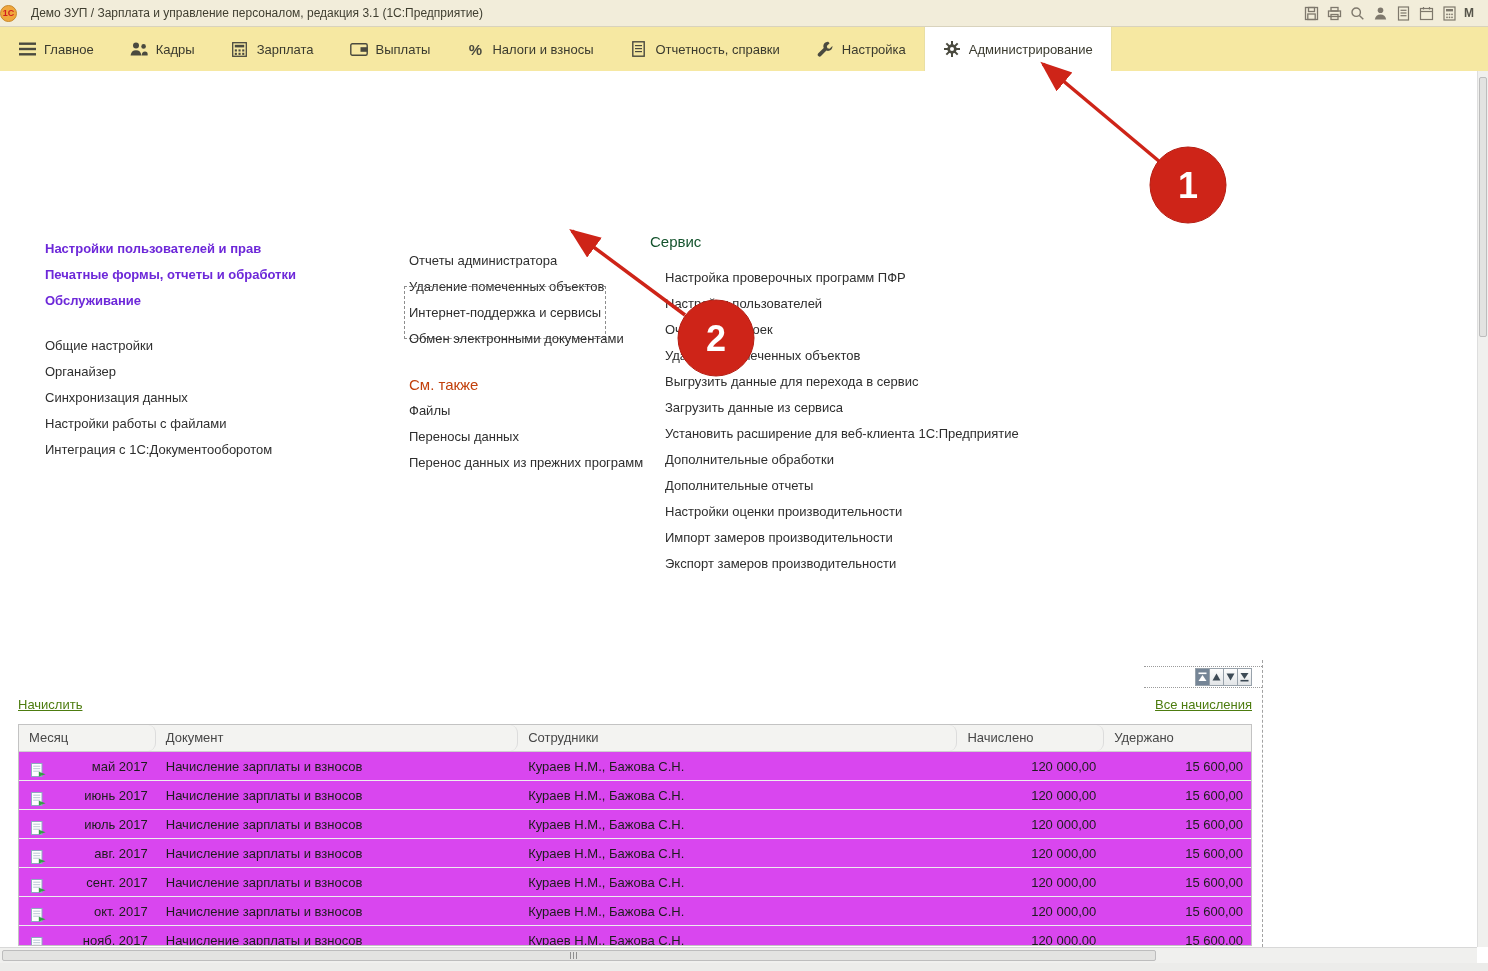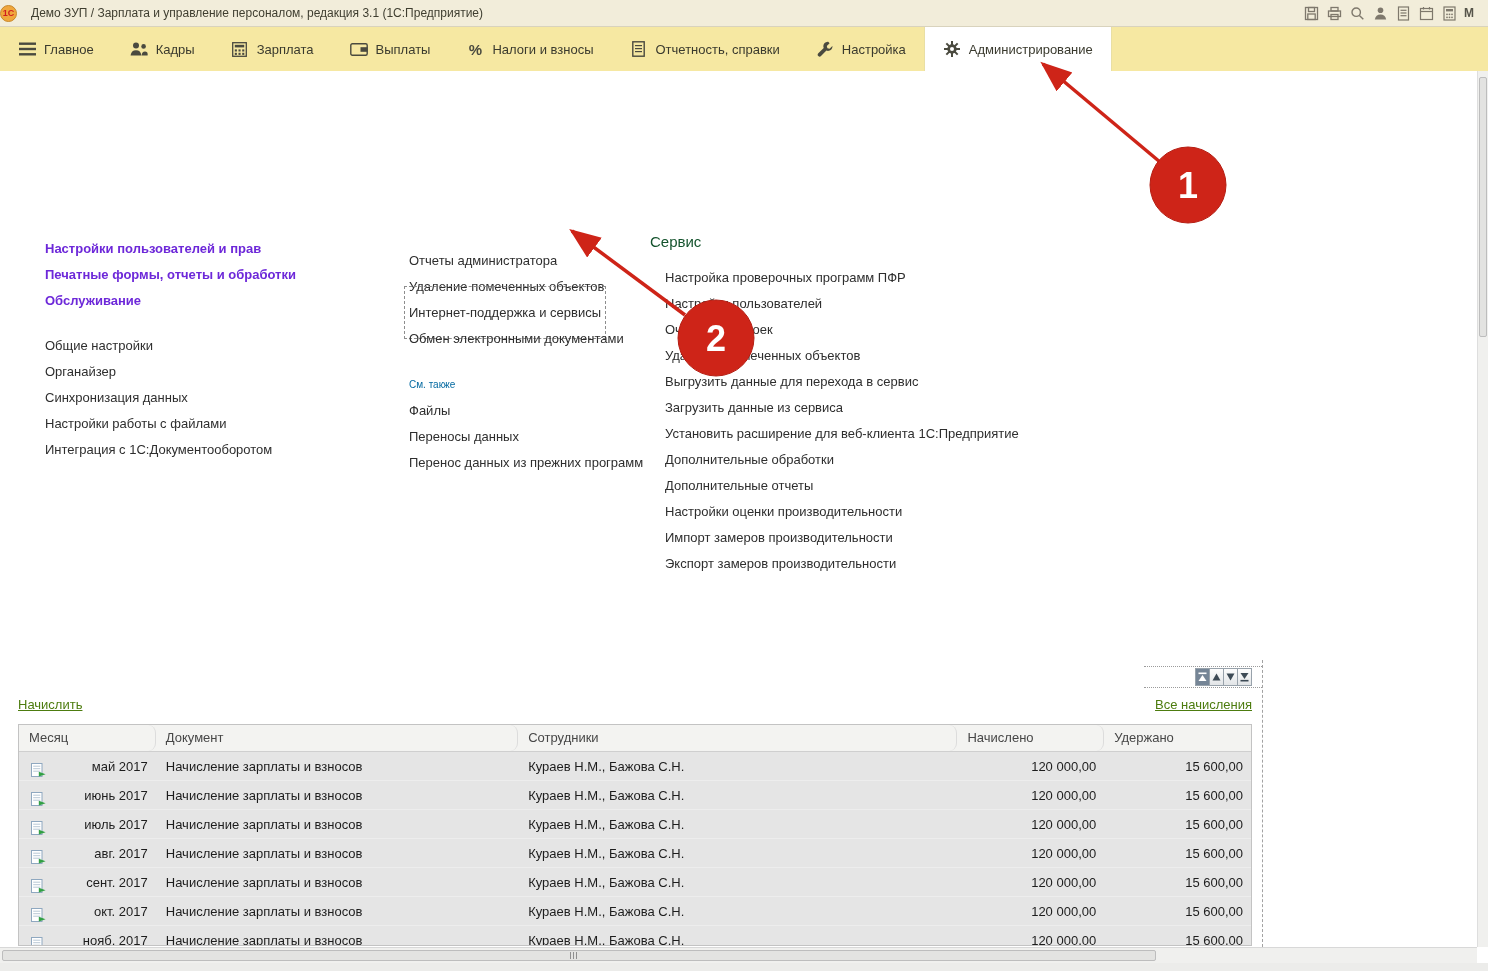--- a/index.html
+++ b/index.html
@@ -28,21 +28,21 @@
   
   .panel { position:absolute; left:0; top:71px; width:100%; height:587px; background:#fff; }
   .col { position:absolute; }
   .c1 { left:45px; top:165px; }
   .c2 { left:368px; top:177px;margin-left:41px; }
   .c3 { left:650px; top:162px; }
   .itm { height:26px; line-height:26px; font-size:13px; color:#2e2e2e; white-space:nowrap; cursor:pointer; }
   .itm.bold { font-weight:bold; color:#6d28d9; }
   .gap19 { height:19px; }
   .focus { border:1px dashed #8d8d8d; padding:18px 4px; margin-left:-5px; }
-  .see-also { margin-top:20px; height:26px; line-height:26px; font-size:10px; color:#0369a1; }
+  .see-also { margin-top:20px; height:26px; line-height:26px; font-size:15px; color:#c2410c; }
   .svc-header { font-size:15px; color:#14532d; height:24px; cursor:pointer; }
   .svc-items { margin-left:15px; margin-top:8px; }
 
   
   .accrue-link, .all-link { position:absolute; top:697px; font-size:13px; color:#4d7c0f;
     text-decoration:underline; cursor:pointer; white-space:nowrap; }
   .accrue-link { left:18px; }
   .all-link { right:236px; }
 
   .navbtns { position:absolute; left:1196px; top:668px; display:flex; }
@@ -51,21 +51,21 @@
   .nbtn.activebtn { background:#758596; }
   .dotline { position:absolute; left:1144px; width:118px; border-top:1px dotted #9b9b9b; }
   .dashsep { position:absolute; left:1262px; top:660px; height:287px; border-left:1px dashed #a2a2a2; }
 
   .table-wrap { position:absolute; left:18px; top:724px; width:1234px; height:222px;
     border:1px solid #c3c3c3; overflow:hidden; font-size:13px; background:#fff; }
   .thead { display:flex; height:27px; background:#f3f3f1; border-bottom:1px solid #cfcfcf; color:#474747; }
   .th { line-height:26px; padding-left:10px; border-right:1px solid #dcdcdc; overflow:hidden; white-space:nowrap; cursor:pointer;border-radius:8px; }
   .th:last-child { border-right:none; }
   .w-month { width:137px; } .w-doc { width:363px; } .w-emp { width:440px; } .w-acc { width:147px; } .w-wit { width:147px; }
-  .trow { display:flex; height:29px; line-height:29px; border-bottom:1px solid #ededed; cursor:pointer; background:#e5e5e5; }
+  .trow { display:flex; height:29px; line-height:29px; border-bottom:1px solid #ededed; cursor:pointer; background:#d946ef; }
   .cell { overflow:hidden; white-space:nowrap; color:#1d1d1d; }
   .c-month { width:137px; text-align:right; padding-right:8px; position:relative; }
   .doc-icon { position:absolute; left:12px; top:7px; }
   .c-doc { width:363px; padding-left:10px; }
   .c-emp { width:440px; padding-left:10px; }
   .c-acc { width:147px; text-align:right; padding-right:8px; }
   .c-wit { width:147px; text-align:right; padding-right:8px; }
 
   
   .hscroll { position:absolute; left:0; top:947px; width:1477px; height:16px; background:#f0f0ee; border-top:1px solid #d8d8d8; }

